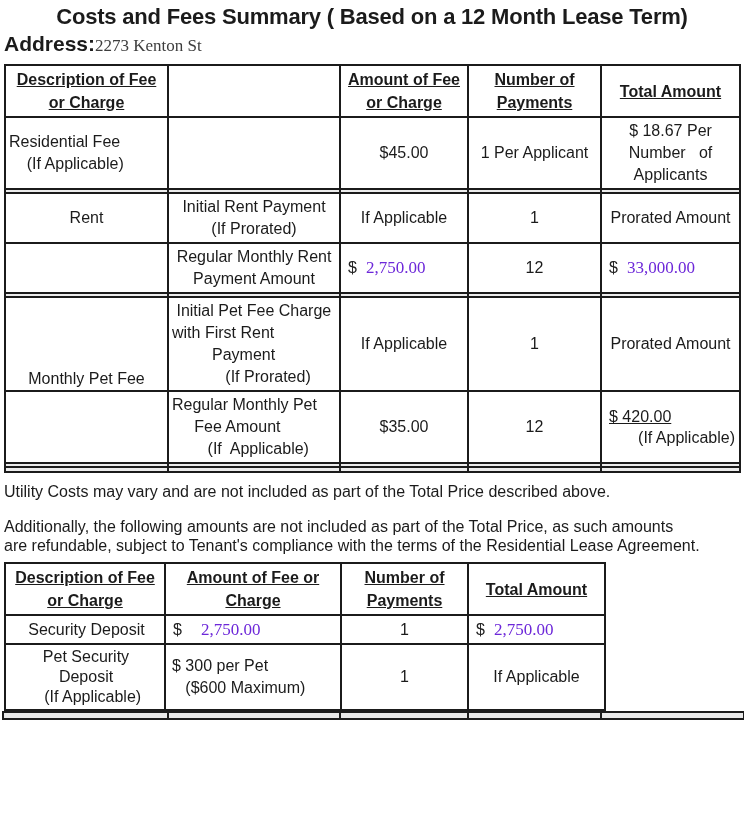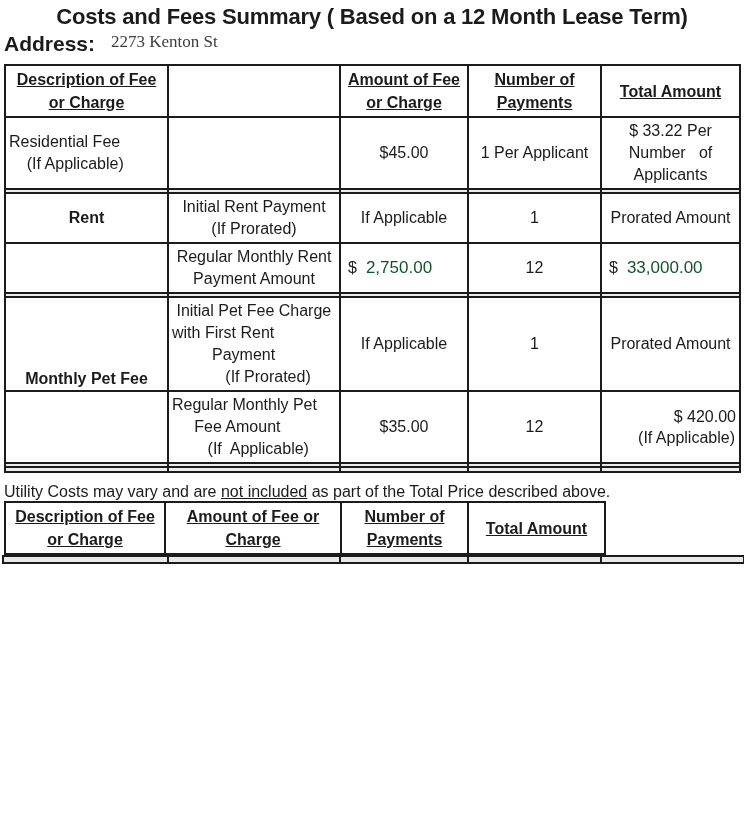--- a/index.html
+++ b/index.html
@@ -12,27 +12,27 @@
   }
   .page { width: 744px; height: 824px; padding: 4px 2px 0 2px; }
 
   .title {
     text-align: center;
     font-size: 22px;
     font-weight: bold;
     letter-spacing: -0.2px;
     margin: 0 0 2px 0;
   }
-  .addr-row { display: flex; align-items: flex-start; margin: 1px 0 8px 2px; }
+  .addr-row { display: flex; align-items: flex-end; margin: 1px 0 8px 2px; }
   .addr-label { font-size: 21px; font-weight: bold; }
   .serif-val {
     font-family: "Liberation Serif", "DejaVu Serif", serif;
     font-size: 17px; color: #3d3d3d;
   }
-  .addr-street { margin-left: 16px; }
+  .addr-street { }
   .addr-city { margin-left: 40px; }
 
   table.t {
     border-collapse: collapse;
     table-layout: fixed;
     margin-left: 2px;
     border-radius: 14px;
   }
   table.t td {
     border: 2px solid #1b1b1b;
@@ -47,21 +47,21 @@
   .hdr {
     font-weight: bold;
     text-decoration: underline;
     text-align: center;
     font-size: 17px;
     white-space: pre-line;
     line-height: 23px;
   }
   .pre { white-space: pre-wrap; line-height: 22px; }
   .ctr { text-align: center; }
-  .lbl { font-weight: bold; font-size: 17px; text-align: center; }
+  .lbl { font-weight: normal; font-size: 17px; text-align: center; }
   .vbot { vertical-align: bottom !important; }
   .padl { padding-left: 6px !important; }
 
   tr.sp td { height: 4px; padding: 0; background: #ececec; }
   tr.sp2 td { height: 5px; padding: 0; background: #ececec; }
 
   .r-hdr td  { height: 46px; }
   .r-app td  { height: 68px; }
   .r-rent1 td{ height: 41px; }
   .r-rent2 td{ height: 50px; }
@@ -69,34 +69,34 @@
   .r-pet2 td { height: 68px; }
   .r-cln td  { height: 46px; }
 
   .r2-hdr td { height: 44px; }
   .r2-sec td { height: 29px; }
   .r2-pet td { height: 60px; }
 
   .money { text-align: left; padding-left: 7px !important; }
   .cur { font-size: 16px; color: #222222; font-weight: normal; }
   .amt {
-    font-family: Liberation Sans, sans-serif;
-    font-size: 17px; color: #14532d;
+    font-family: Liberation Serif, serif;
+    font-size: 17px; color: #6d28d9;
   }
   .gap-s { margin-right: 9px; }
   .gap-l { margin-right: 19px; }
 
   .tot-split div { line-height: 21px; }
-  .tot-l { text-align: right; padding-left: 4px; }
+  .tot-l { text-align: left; padding-left: 4px; text-decoration: underline; }
   .tot-r { text-align: right; padding-right: 1px; }
 
   .para { font-size: 16px; line-height: 19px; margin-left: 2px; color: #1b1b1b; }
   .p-utility { margin-top: 9px; }
   .p-additional { margin-top: 16px; margin-bottom: 7px; }
-  .u { text-decoration: underline; }
+  .u { }
   .pre-line-inline { white-space: pre-line; }
 
   table.bar {
     border-collapse: collapse; table-layout: fixed;
     width: 741px; margin-left: 0;
   }
   table.bar td { border: 2px solid #1b1b1b; height: 7px; padding: 0; background: #e9e9e9; }
 
   .p-footer { margin-top: 3px; white-space: pre-wrap; line-height: 18.5px; }
 </style>
@@ -130,21 +130,21 @@
       <td class="hdr">Number of
 Payments</td>
       <td class="hdr">Total Amount</td>
     </tr>
     <tr class="r-app">
       <td class="pre">Residential Fee
     (If Applicable)</td>
       <td></td>
       <td class="ctr">$45.00</td>
       <td class="ctr">1 Per Applicant</td>
-      <td class="ctr pre">$ 33.22 Per
+      <td class="ctr pre">$ 18.67 Per
 Number   of
 Applicants</td>
     </tr>
     <tr class="sp">
       <td></td>
           <td></td>
           <td></td>
           <td></td>
           <td></td>
     </tr>
@@ -209,38 +209,59 @@
           <td></td>
           <td></td>
           <td></td>
           <td></td>
     </tr>
   </tbody>
     </table>
 
   <div class="para p-utility"><span>Utility Costs may vary and are </span><span class="u">not included</span><span> as part of the Total Price described above.</span></div>
 
+  <div class="para p-additional"><span>Additionally, the following amounts are </span><span class="u">not included</span><span class="pre-line-inline"> as part of the Total Price, as such amounts
+are refundable, subject to Tenant's compliance with the terms of the Residential Lease Agreement.</span></div>
 
   <table class="t t2">
     <colgroup>
       <col style="width:160px">
         <col style="width:176px">
         <col style="width:127px">
         <col style="width:137px">
     </colgroup>
     <tbody>
         <tr class="r2-hdr">
       <td class="hdr">Description of Fee
 or Charge</td>
       <td class="hdr">Amount of Fee or
 Charge</td>
       <td class="hdr">Number of
 Payments</td>
       <td class="hdr">Total Amount</td>
     </tr>
+    <tr class="r2-sec">
+      <td class="lbl padl">Security Deposit</td>
+      <td class="money">
+        <span class="cur gap-l">$</span><span class="amt">2,750.00</span>
+      </td>
+      <td class="ctr">1</td>
+      <td class="money">
+        <span class="cur gap-s">$</span><span class="amt">2,750.00</span>
+      </td>
+    </tr>
+    <tr class="r2-pet">
+      <td class="lbl pre" style="line-height:20px; padding-left:5px;">Pet Security
+Deposit
+   (If Applicable)</td>
+      <td class="pre padl">$ 300 per Pet
+   ($600 Maximum)</td>
+      <td class="ctr">1</td>
+      <td class="ctr">If Applicable</td>
+    </tr>
   </tbody>
     </table>
 
   <table class="bar">
     <colgroup>
       <col style="width:165px">
         <col style="width:172px">
         <col style="width:128px">
       <col style="width:133px">
         <col style="width:143px">

